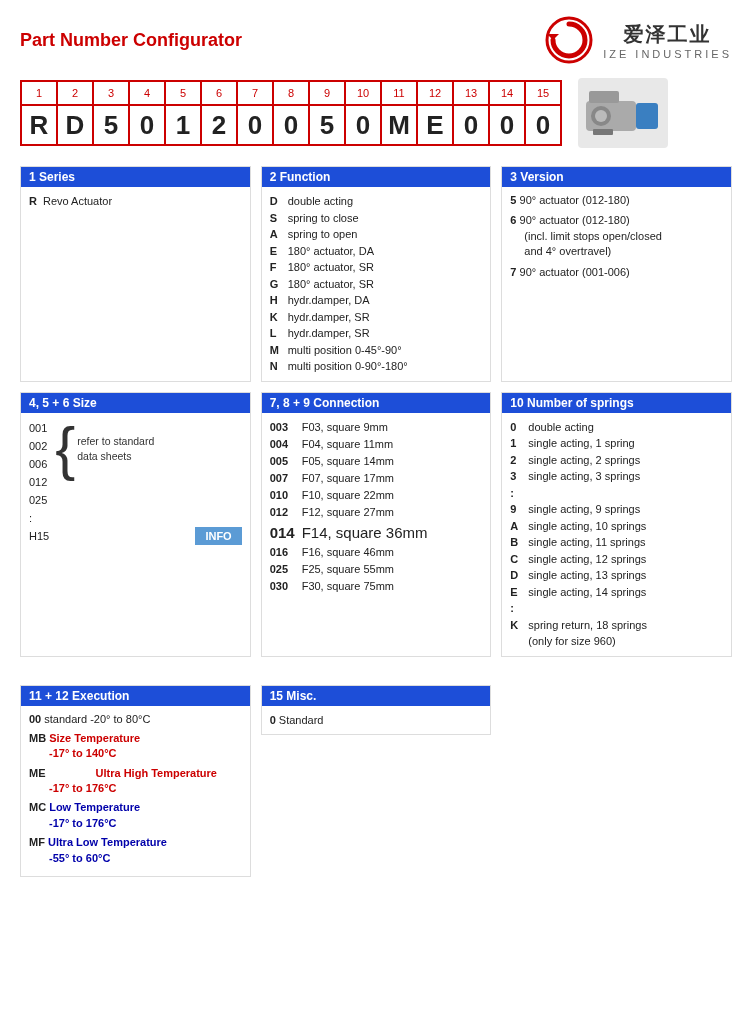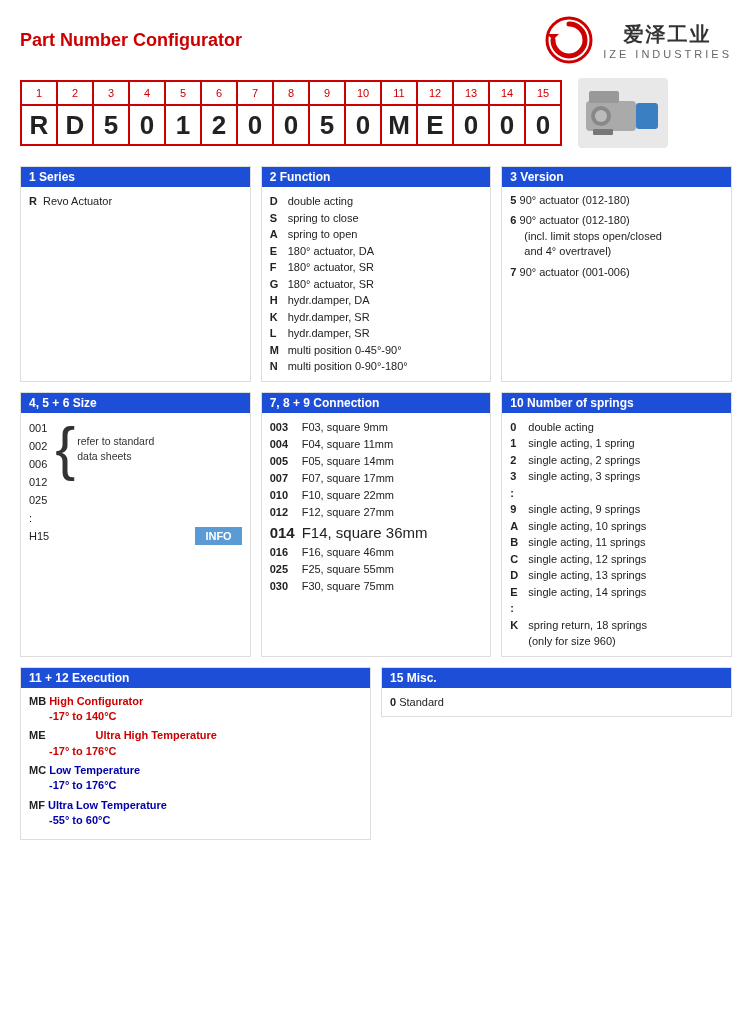--- a/index.html
+++ b/index.html
@@ -125,23 +125,23 @@
     .size-body {
       display: flex;
       align-items: flex-end;
       padding: 6px 8px;
       gap: 6px;
     }
 
     
     .bottom-row {
       display: grid;
-      grid-template-columns: 1fr 1fr;
+      grid-template-columns: 1fr 1fr 1fr;
       gap: 10px;
-      margin-top: 10px;
+      margin-top: 28px;
     }
   </style>
 </head>
 <body>
 
 <div class="header">
   <h1 class="page-title">Part Number Configurator</h1>
   <div class="brand-logo">
     <svg class="brand-icon" viewBox="0 0 48 48">
       <circle cx="24" cy="24" r="22" fill="none" stroke="#c00" stroke-width="3"></circle>
@@ -405,21 +405,22 @@
         </div>
       </div>
   </div>
 </div>
 
 <div class="bottom-row">
 
   <div class="section-box">
     <div class="section-header">11 + 12  Execution</div>
     <div class="section-body" id="s1112-body">
-        <div style="font-size: 11px; line-height: 1.4; margin-bottom: 4px;"><span style="font-weight:bold;">MB</span>  <span style="color:#c00;font-weight:bold;">High Configurator</span><br><span style="margin-left:20px;color:#c00;font-weight:bold;">-17° to 140°C</span></div>
+        <div style="font-size: 11px; line-height: 1.4; margin-bottom: 4px;"><span style="font-weight:bold;">00</span>  <span style="">standard  -20° to 80°C</span></div>
+        <div style="font-size: 11px; line-height: 1.4; margin-bottom: 4px;"><span style="font-weight:bold;">MB</span>  <span style="color:#c00;font-weight:bold;">Size Temperature</span><br><span style="margin-left:20px;color:#c00;font-weight:bold;">-17° to 140°C</span></div>
         <div style="font-size: 11px; line-height: 1.4; margin-bottom: 4px;"><span style="font-weight:bold;">ME</span>  <span style="color:#c00;font-weight:bold;padding-left:47px;">Ultra High Temperature</span><br><span style="margin-left:20px;color:#c00;font-weight:bold;">-17° to 176°C</span></div>
         <div style="font-size: 11px; line-height: 1.4; margin-bottom: 4px;"><span style="font-weight:bold;">MC</span>  <span style="color:#00a;font-weight:bold;">Low Temperature</span><br><span style="margin-left:20px;color:#00a;font-weight:bold;">-17° to 176°C</span></div>
         <div style="font-size: 11px; line-height: 1.4; margin-bottom: 4px;"><span style="font-weight:bold;">MF</span>  <span style="color:#00a;font-weight:bold;">Ultra Low Temperature</span><br><span style="margin-left:20px;color:#00a;font-weight:bold;">-55° to 60°C</span></div>
       </div>
   </div>
 
   <div style="display:flex;flex-direction:column;gap:10px;">
     <div class="section-box">
       <div class="section-header">15  Misc.</div>
       <div class="section-body" id="s15-body">

